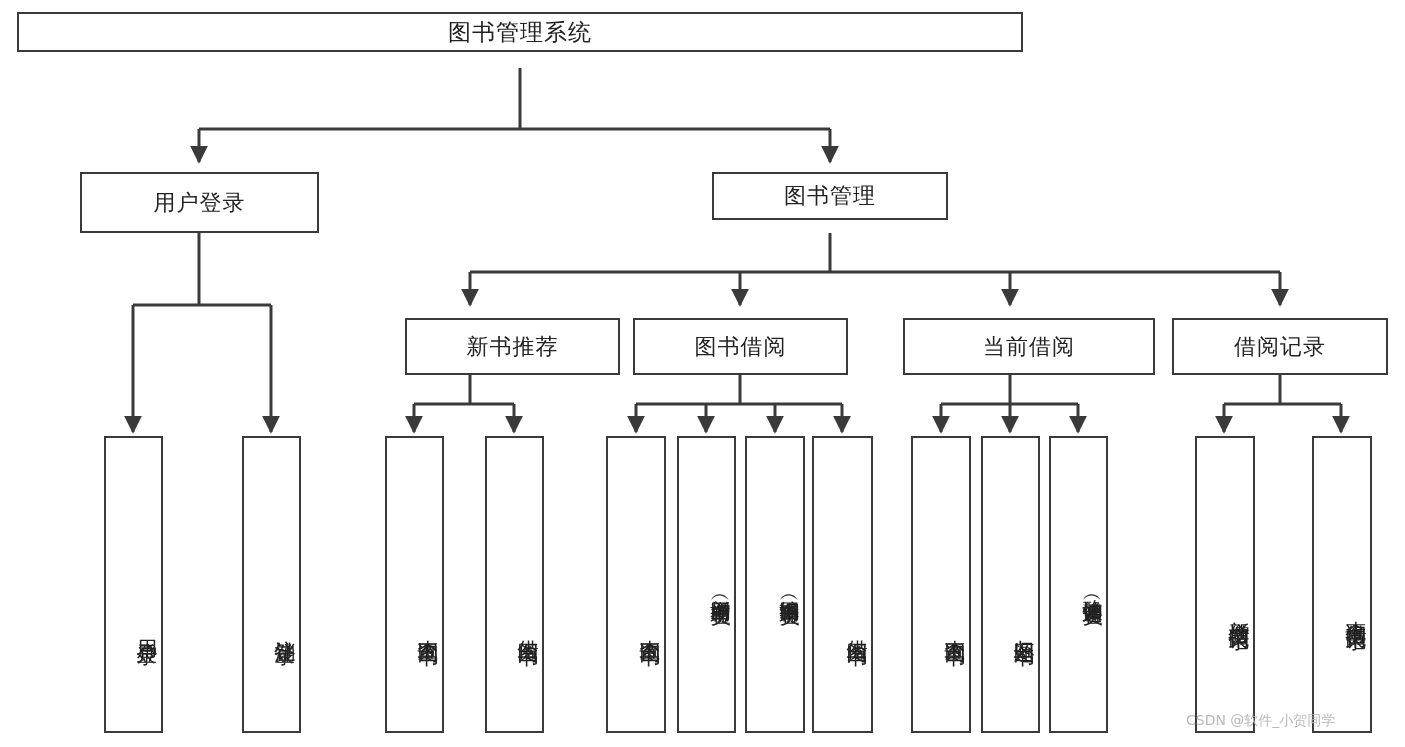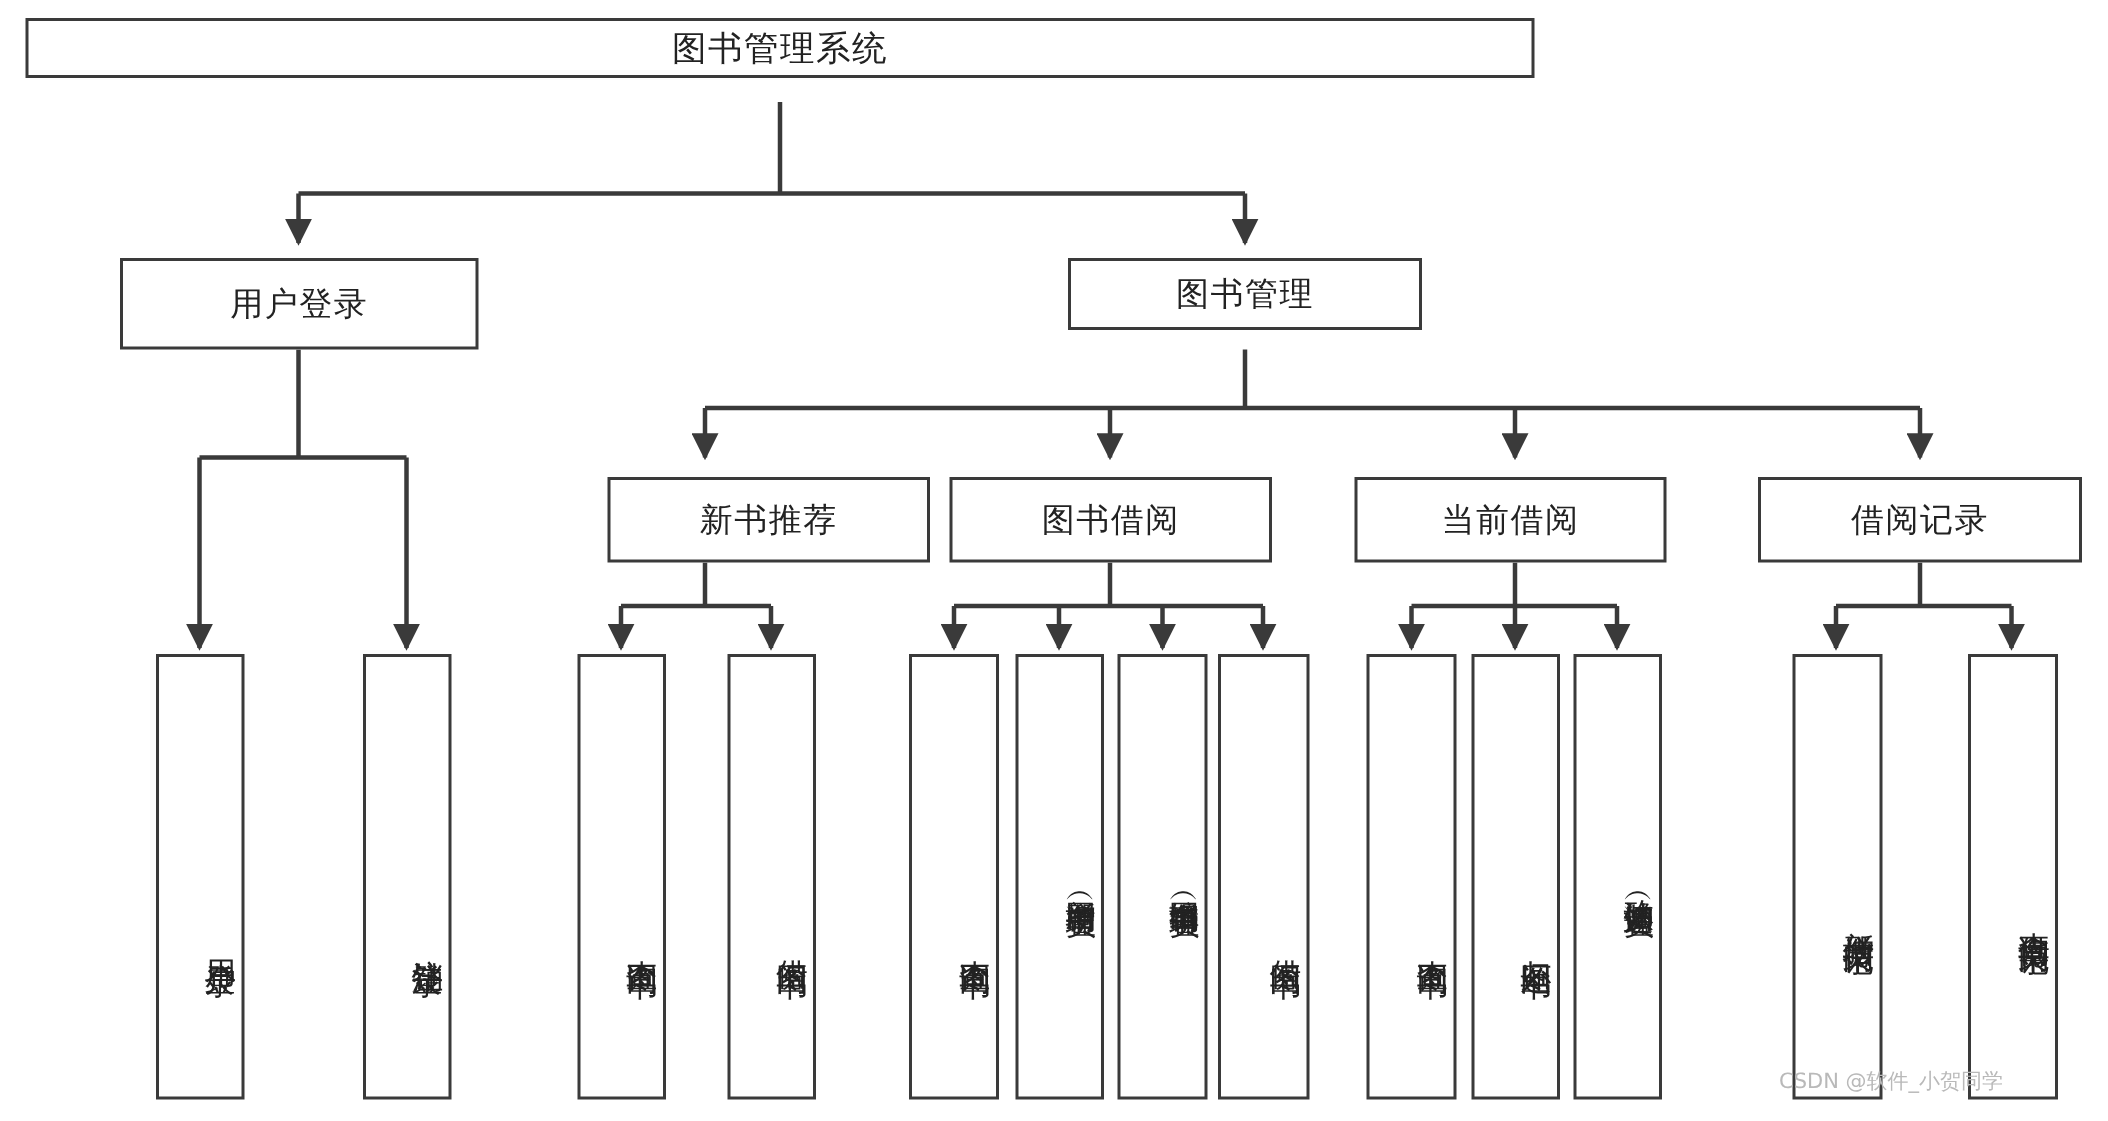--- a/index.html
+++ b/index.html
@@ -134,21 +134,21 @@
   <div class="node node-h" style="left:712px; top:172px; width:236px; height:48px;">
     <span>图书管理</span>
   </div>
 
   <div class="node node-h" style="left:363px; top:318px; width:215px; height:57px;margin-left:42px;">
     <span>新书推荐</span>
   </div>
   <div class="node node-h" style="left:633px; top:318px; width:215px; height:57px;align-items:center;">
     <span>图书借阅</span>
   </div>
-  <div class="node node-h" style="left:903px; top:318px; width:208px; height:57px;">
+  <div class="node node-h" style="left:903px; top:318px; width:252px; height:57px;">
     <span>当前借阅</span>
   </div>
   <div class="node node-h" style="left:1172px; top:318px; width:216px; height:57px;font-family:Liberation Serif, serif;">
     <span>借阅记录</span>
   </div>
 
   <div class="node node-v" style="left:104px; top:436px; width:59px; height:297px; padding-top:84px;">
     <span>用户登录</span>
   </div>
   <div class="node node-v" style="left:242px; top:436px; width:59px; height:297px; padding-top:84px;">

